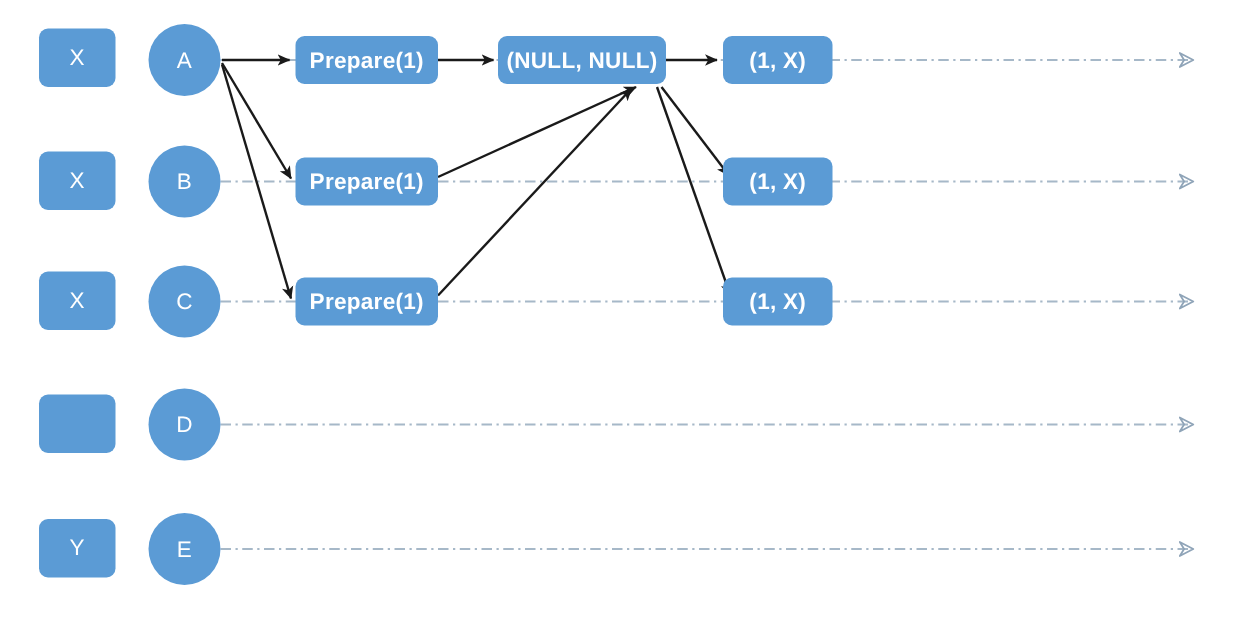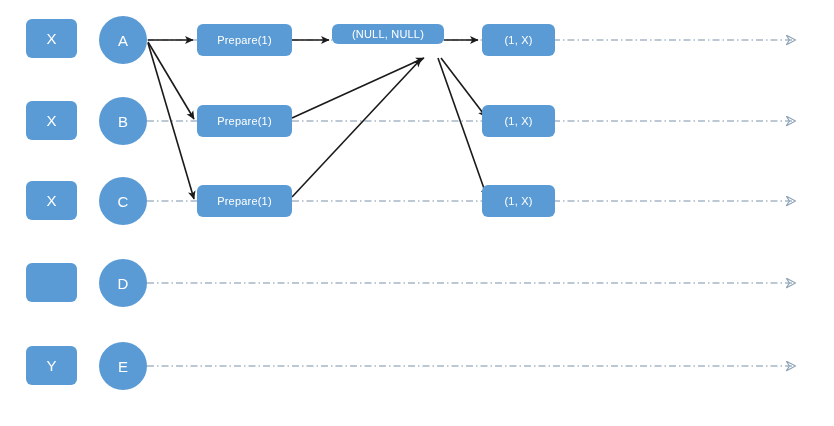--- a/index.html
+++ b/index.html
@@ -41,21 +41,22 @@
   .node.rect {
     border-radius: 6px;
   }
   .node.circle {
     border-radius: 50%;
   }
   .node.lifeline-head {
     font-size: 15px;
   }
   .node.proc {
-    font-size: 11px;
+    font-size: 15px;
+    font-weight: bold;
   }
 </style>
 </head>
 <body>
 
 <div id="canvas">
 
   <svg id="edges" viewBox="0 0 834 426" xmlns="http://www.w3.org/2000/svg">
     <defs>
       <marker id="arrowSolid" markerWidth="9" markerHeight="9" refX="8" refY="4.5" orient="auto" markerUnits="userSpaceOnUse">
@@ -99,21 +100,21 @@
 
   <div class="node rect lifeline-head" style="left:26px; top:19px; width:51px; height:39px;">
     <span>X</span>
   </div>
   <div class="node circle" style="left:99px; top:16px; width:48px; height:48px;">
     <span>A</span>
   </div>
   <div class="node rect proc" style="left:197px; top:24px; width:95px; height:32px;">
     <span>Prepare(1)</span>
   </div>
-  <div class="node rect proc" style="left:332px; top:24px; width:112px; height:20px;">
+  <div class="node rect proc" style="left:332px; top:24px; width:112px; height:32px;">
     <span>(NULL, NULL)</span>
   </div>
   <div class="node rect proc" style="left:482px; top:24px; width:73px; height:32px;">
     <span>(1, X)</span>
   </div>
 
   <div class="node rect lifeline-head" style="left:26px; top:101px; width:51px; height:39px;">
     <span>X</span>
   </div>
   <div class="node circle" style="left:99px; top:97px; width:48px; height:48px;">

